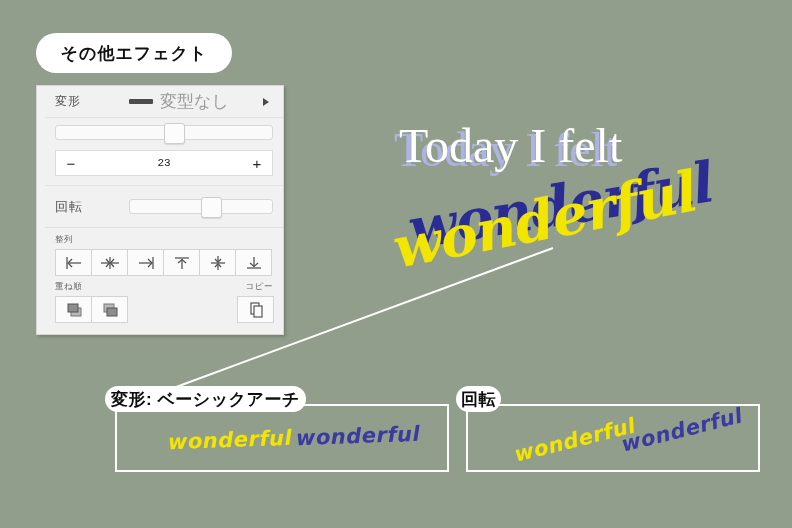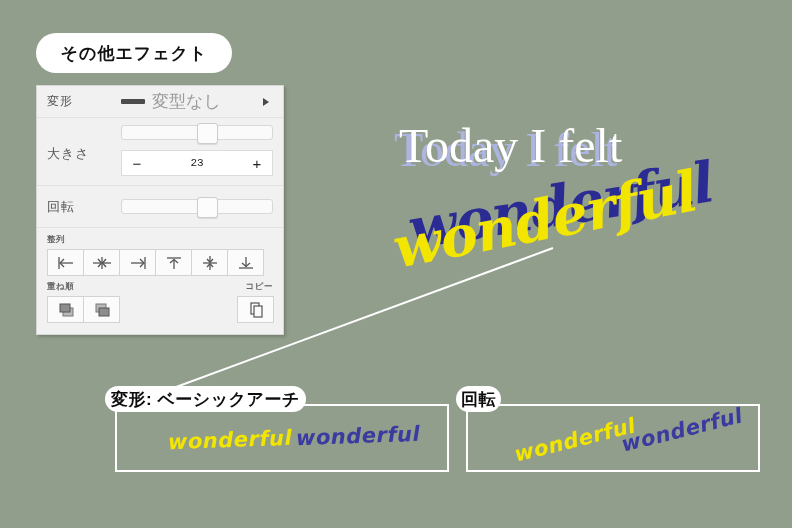--- a/index.html
+++ b/index.html
@@ -31,20 +31,21 @@
   }
 
   
   #panel {
     position: absolute;
     left: 36px; top: 85px;
     width: 248px; height: 250px;
     background: #f1f1f1;
     border: 1px solid #d6d6d6;
     box-shadow: 2px 2px 3px rgba(0,0,0,0.18);
+    padding-left: 8px;
   }
   .prow {
     position: relative;
     border-bottom: 1px solid #e2e2e2;
   }
   .plabel {
     font-size: 12px;
     color: #555555;
     letter-spacing: 1px;
   }
@@ -104,21 +105,21 @@
 
   
   #row-rot { height: 42px; display: flex; align-items: center; padding: 0 10px; }
   #row-rot .plabel { width: 74px; font-size: 13px; }
   #row-rot .sizecol { flex: 1; }
 
   
   #row-align { padding: 6px 10px 0 10px; border-bottom: none; }
   .grouplabel {
     font-size: 8.5px; color: #666666;
-    margin-bottom: 3px; letter-spacing: 0.5px; font-weight: bold;
+    margin-bottom: 3px; letter-spacing: 0.5px;
   }
   .btnrow { display: flex; }
   .ibtn {
     width: 37px; height: 27px;
     background: #fbfbfb;
     border: 1px solid #d3d3d3;
     margin-right: -1px;
     display: flex; align-items: center; justify-content: center;
   }
   .ibtn svg { display: block; }
@@ -236,21 +237,20 @@
   <div id="panel">
 
     <div class="prow" id="row-transform">
       <span class="plabel">変形</span>
       <span id="transform-bar"></span>
       <span id="transform-value">変型なし</span>
       <span id="transform-arrow"></span>
     </div>
 
     <div class="prow" id="row-size">
-      <span class="plabel">大きさ</span>
       <div class="sizecol">
         <div class="slider">
           <div class="thumb" style="left:50%"></div>
         </div>
         <div class="stepper">
           <span class="minus">−</span>
           <span class="val">23</span>
           <span class="plus">+</span>
         </div>
       </div>

